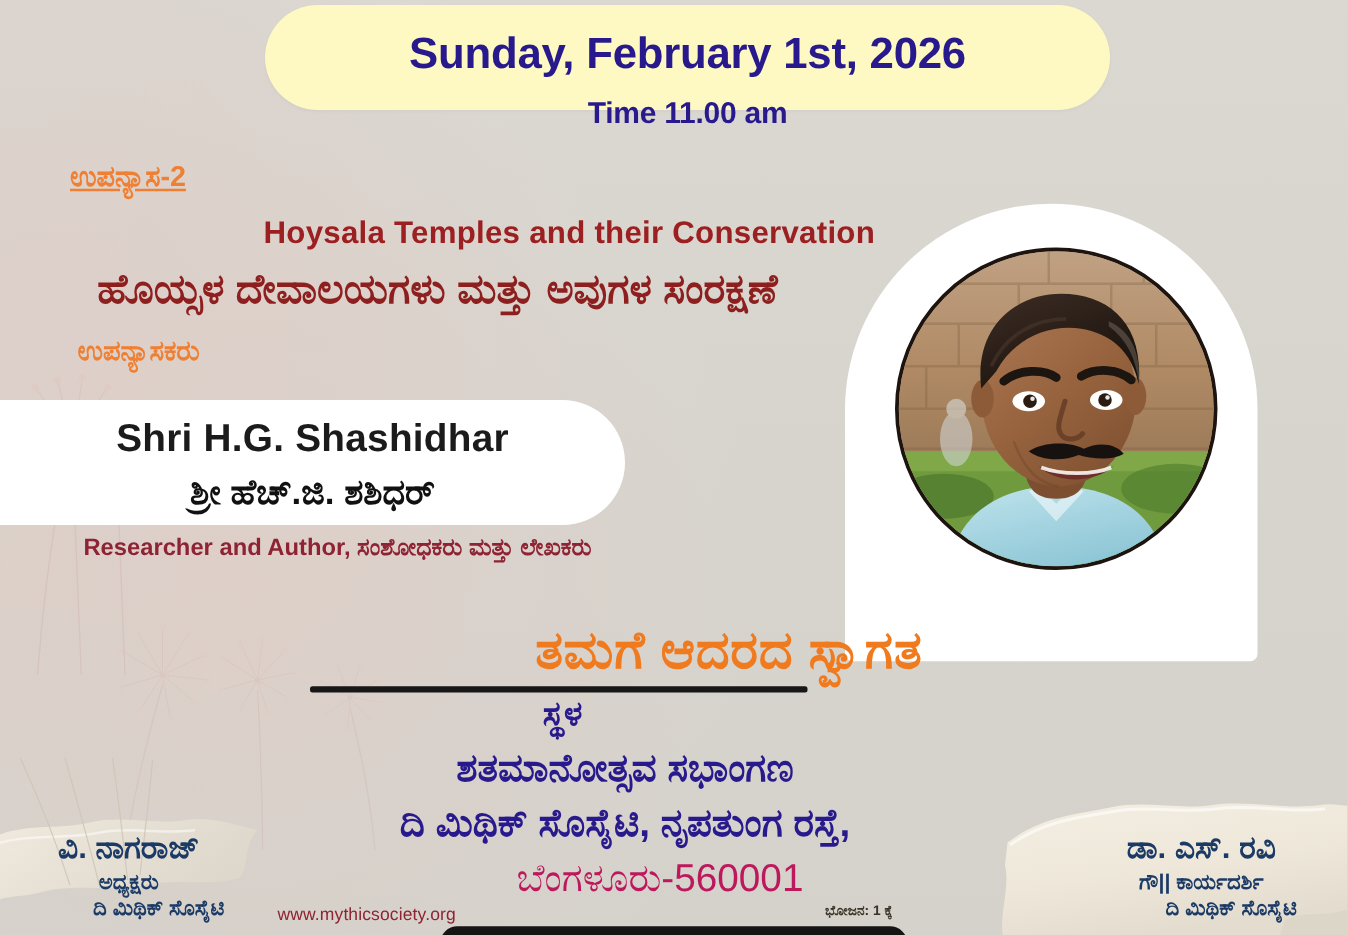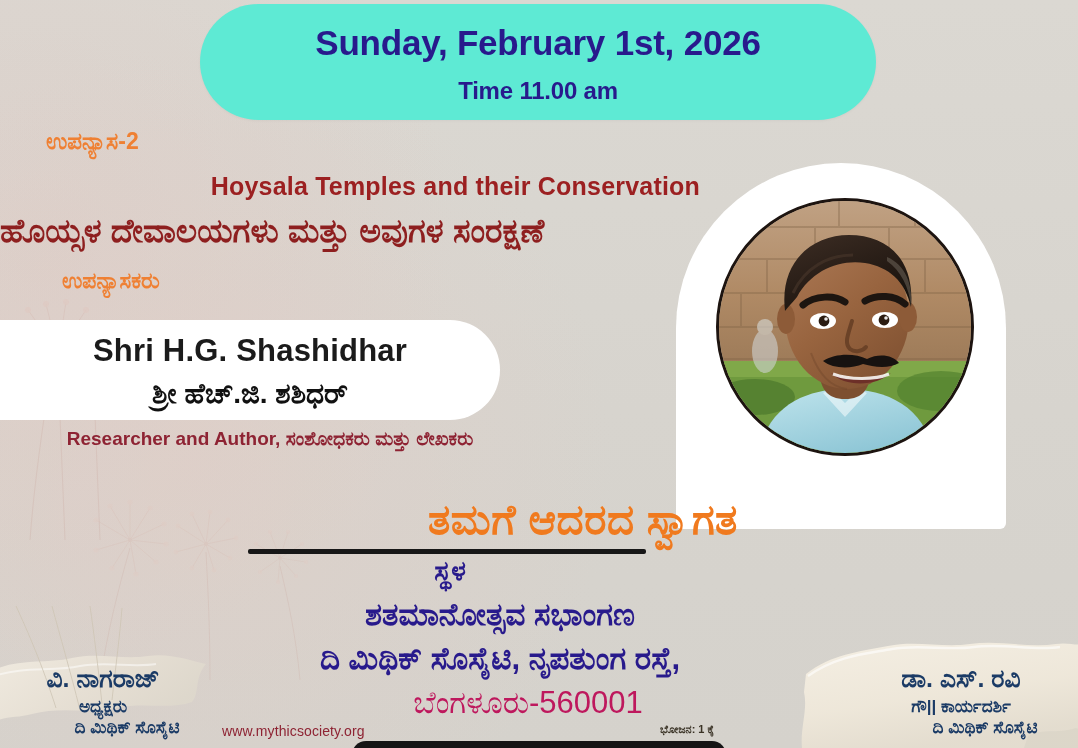--- a/index.html
+++ b/index.html
@@ -42,25 +42,25 @@
 
   
   .torn {
     position: absolute;
     pointer-events: none;
   }
 
   
   .date-pill {
     position: absolute;
-    left: 200px;
+    left: 212px;
     top: 4px;
     width: 676px;
-    height: 116px;
-    background: #5eead4;
+    height: 84px;
+    background: #fef9c3;
     border-radius: 58px;
     box-shadow: 0 1px 3px rgba(0,0,0,0.04);
   }
   .date-pill .line {
     text-align: center;
     color: #281a8c;
     font-weight: bold;
     letter-spacing: -0.2px;
   }
   .date-pill .l1 {
@@ -70,43 +70,44 @@
   }
   .date-pill .l2 {
     font-size: 24px;
     line-height: 38px;
     padding-top: 10px;
   }
 
   
   .lecture-no {
     position: absolute;
-    left: 46px;
+    left: 56px;
     top: 128px;
     font-size: 23px;
     font-weight: bold;
     color: #ef8033;
+    text-decoration: underline;
   }
   .title-en {
     position: absolute;
     left: 0;
     top: 172px;
     width: 700px;
     text-align: right;
     font-size: 25px;
     font-weight: bold;
     color: #9c2021;
     letter-spacing: 0.2px;
   }
   .title-kn {
     position: absolute;
     left: 0;
     top: 212px;
     width: 700px;
-    text-align: left;
+    text-align: center;
     font-size: 33px;
     font-weight: bold;
     color: #8e1f1f;
   }
   .speaker-label {
     position: absolute;
     left: 62px;
     top: 268px;
     font-size: 22px;
     font-weight: bold;

